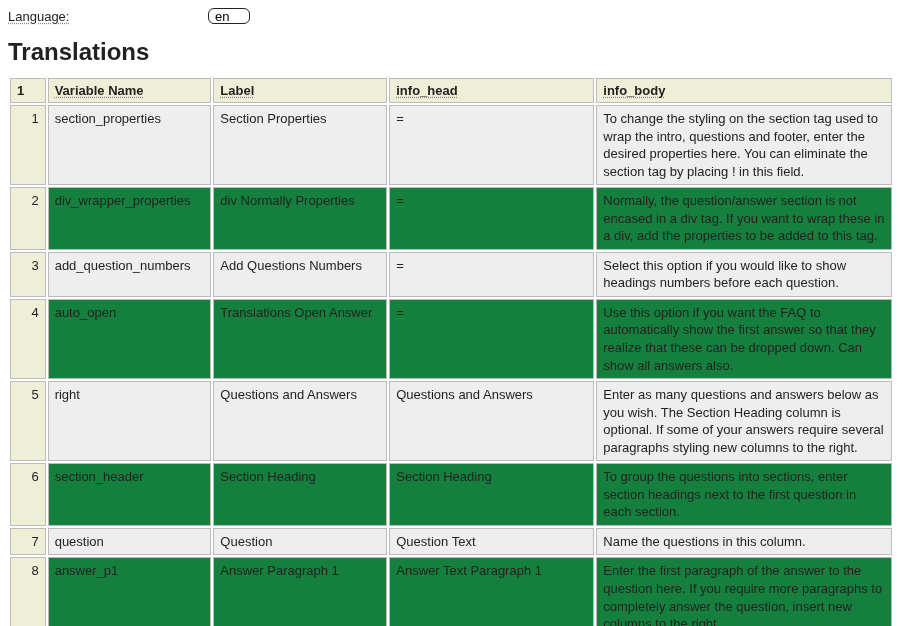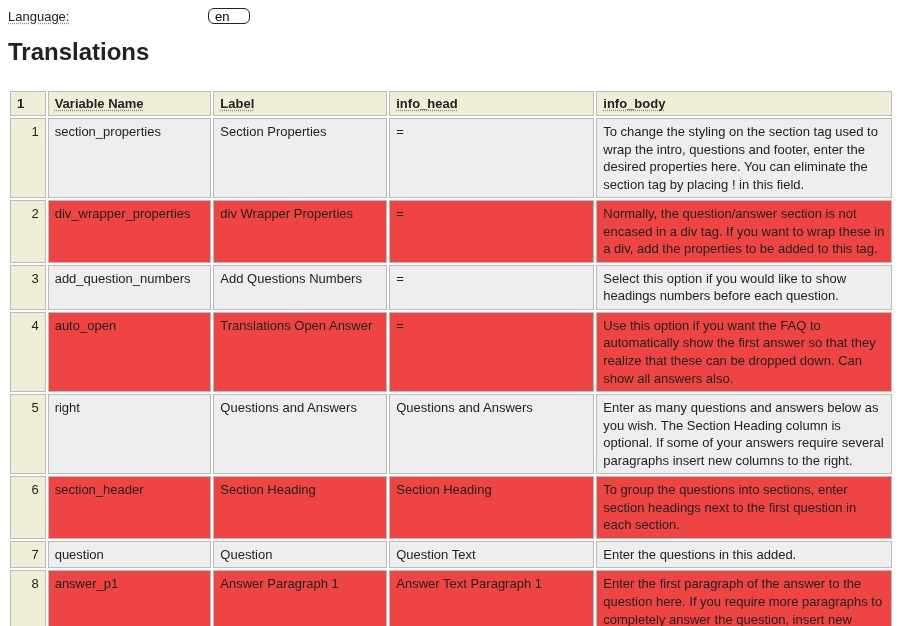--- a/index.html
+++ b/index.html
@@ -29,21 +29,21 @@
     border-radius: 6px;
     padding: 1px 6px;
     font-size: 13px;
     width: 42px;
     height: 16px;
     font-family: inherit;
   }
   h1.title {
     font-size: 24px;
     font-weight: bold;
-    margin: 0 0 23px 0;
+    margin: 0 0 10px 0;
   }
   table.tx {
     border-collapse: separate;
     border-spacing: 2px;
     width: 886px;
   }
   table.tx th {
     background: #efeed7;
     border: 1px solid #bbb;
     font-weight: bold;
@@ -65,21 +65,21 @@
     font-size: 13px;
     line-height: 1.35;
   }
   table.tx td.rownum {
     background: #efeed7;
     text-align: right;
     width: 36px;
     font-size: 13px;
   }
   tr.odd td.cell  { background: #eeeeee; margin-left: 12px; }
-  tr.even td.cell { background: #ef4444; }
+  tr.even td.cell { background: #15803d; }
   col.c-num   { width: 36px; }
   col.c-var   { width: 164px; }
   col.c-label { width: 176px; }
   col.c-head  { width: 208px; }
   col.c-body  { width: 300px; }
 </style>
 </head>
 <body>
 
 <div class="lang-row">
@@ -110,21 +110,21 @@
     <tr class="odd">
       <td class="rownum">1</td>
       <td class="cell">section_properties</td>
       <td class="cell">Section Properties</td>
       <td class="cell">=</td>
       <td class="cell">To change the styling on the section tag used to wrap the intro, questions and footer, enter the desired properties here. You can eliminate the section tag by placing ! in this field.</td>
     </tr>
     <tr class="even">
       <td class="rownum">2</td>
       <td class="cell">div_wrapper_properties</td>
-      <td class="cell">div Wrapper Properties</td>
+      <td class="cell">div Normally Properties</td>
       <td class="cell">=</td>
       <td class="cell">Normally, the question/answer section is not encased in a div tag. If you want to wrap these in a div, add the properties to be added to this tag.</td>
     </tr>
     <tr class="odd">
       <td class="rownum">3</td>
       <td class="cell">add_question_numbers</td>
       <td class="cell">Add Questions Numbers</td>
       <td class="cell">=</td>
       <td class="cell">Select this option if you would like to show headings numbers before each question.</td>
     </tr>
@@ -133,35 +133,35 @@
       <td class="cell">auto_open</td>
       <td class="cell">Translations Open Answer</td>
       <td class="cell">=</td>
       <td class="cell">Use this option if you want the FAQ to automatically show the first answer so that they realize that these can be dropped down. Can show all answers also.</td>
     </tr>
     <tr class="odd">
       <td class="rownum">5</td>
       <td class="cell">right</td>
       <td class="cell">Questions and Answers</td>
       <td class="cell">Questions and Answers</td>
-      <td class="cell">Enter as many questions and answers below as you wish. The Section Heading column is optional. If some of your answers require several paragraphs insert new columns to the right.</td>
+      <td class="cell">Enter as many questions and answers below as you wish. The Section Heading column is optional. If some of your answers require several paragraphs styling new columns to the right.</td>
     </tr>
     <tr class="even">
       <td class="rownum">6</td>
       <td class="cell">section_header</td>
       <td class="cell">Section Heading</td>
       <td class="cell">Section Heading</td>
       <td class="cell">To group the questions into sections, enter section headings next to the first question in each section.</td>
     </tr>
     <tr class="odd">
       <td class="rownum">7</td>
       <td class="cell">question</td>
       <td class="cell">Question</td>
       <td class="cell">Question Text</td>
-      <td class="cell">Enter the questions in this added.</td>
+      <td class="cell">Name the questions in this column.</td>
     </tr>
     <tr class="even">
       <td class="rownum">8</td>
       <td class="cell">answer_p1</td>
       <td class="cell">Answer Paragraph 1</td>
       <td class="cell">Answer Text Paragraph 1</td>
       <td class="cell">Enter the first paragraph of the answer to the question here. If you require more paragraphs to completely answer the question, insert new columns to the right.</td>
     </tr>
   </tbody>
 </table>

